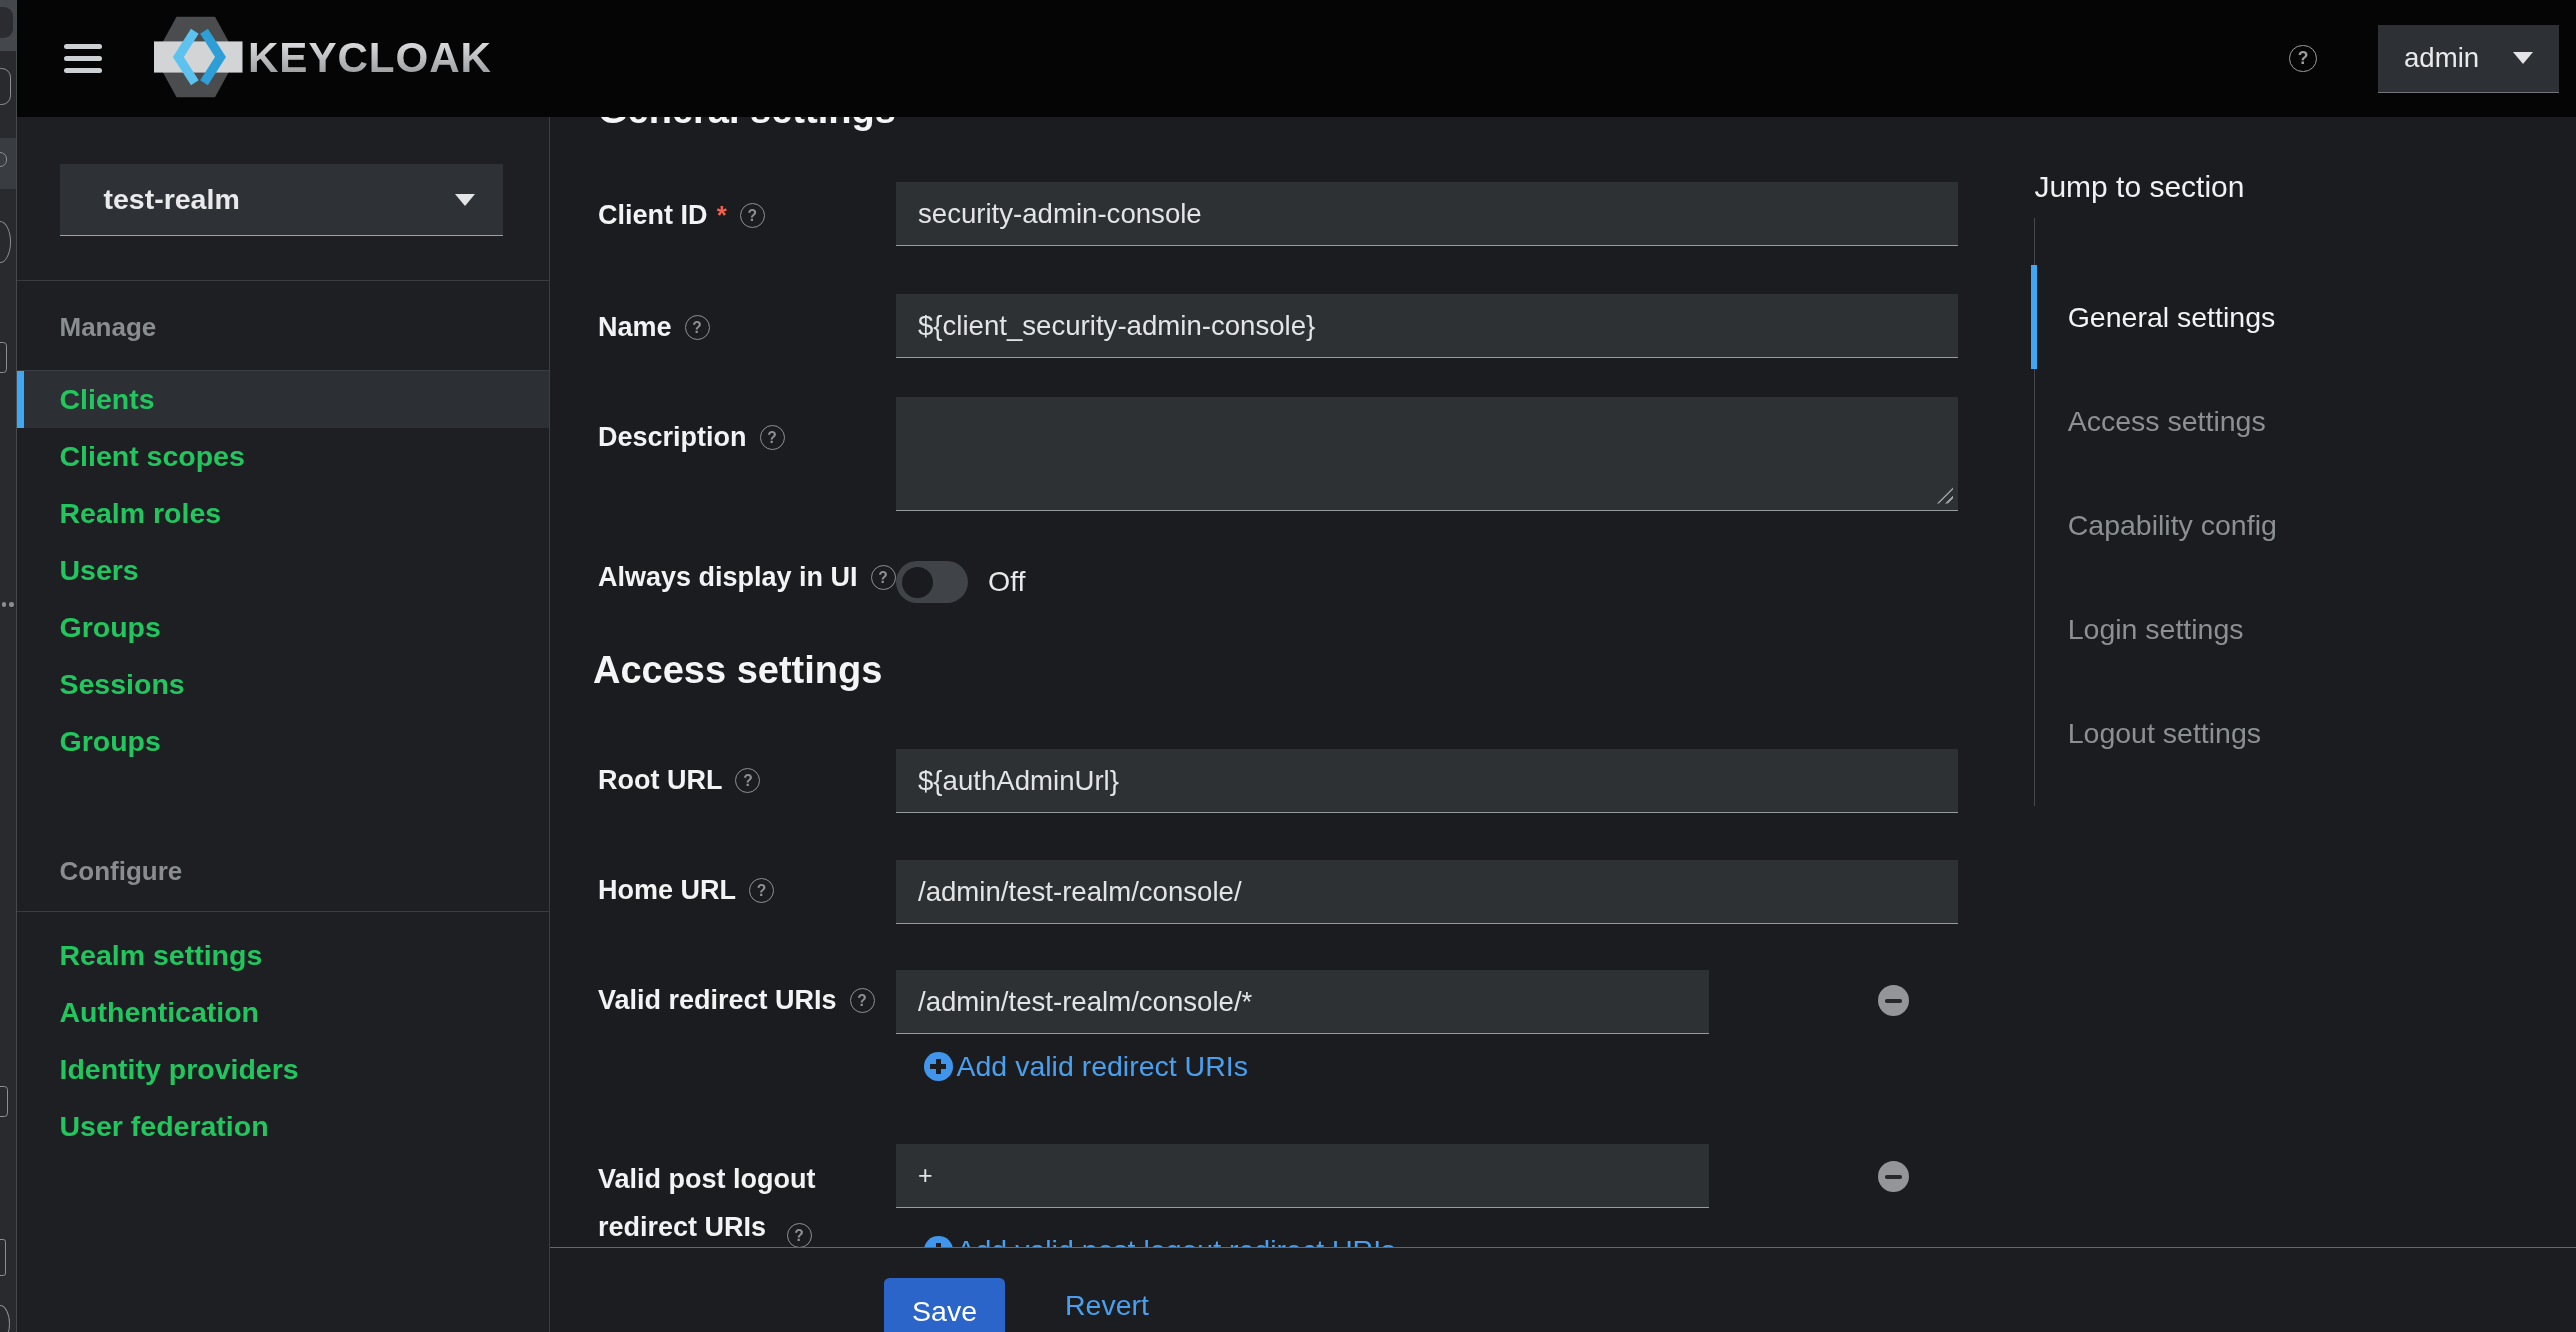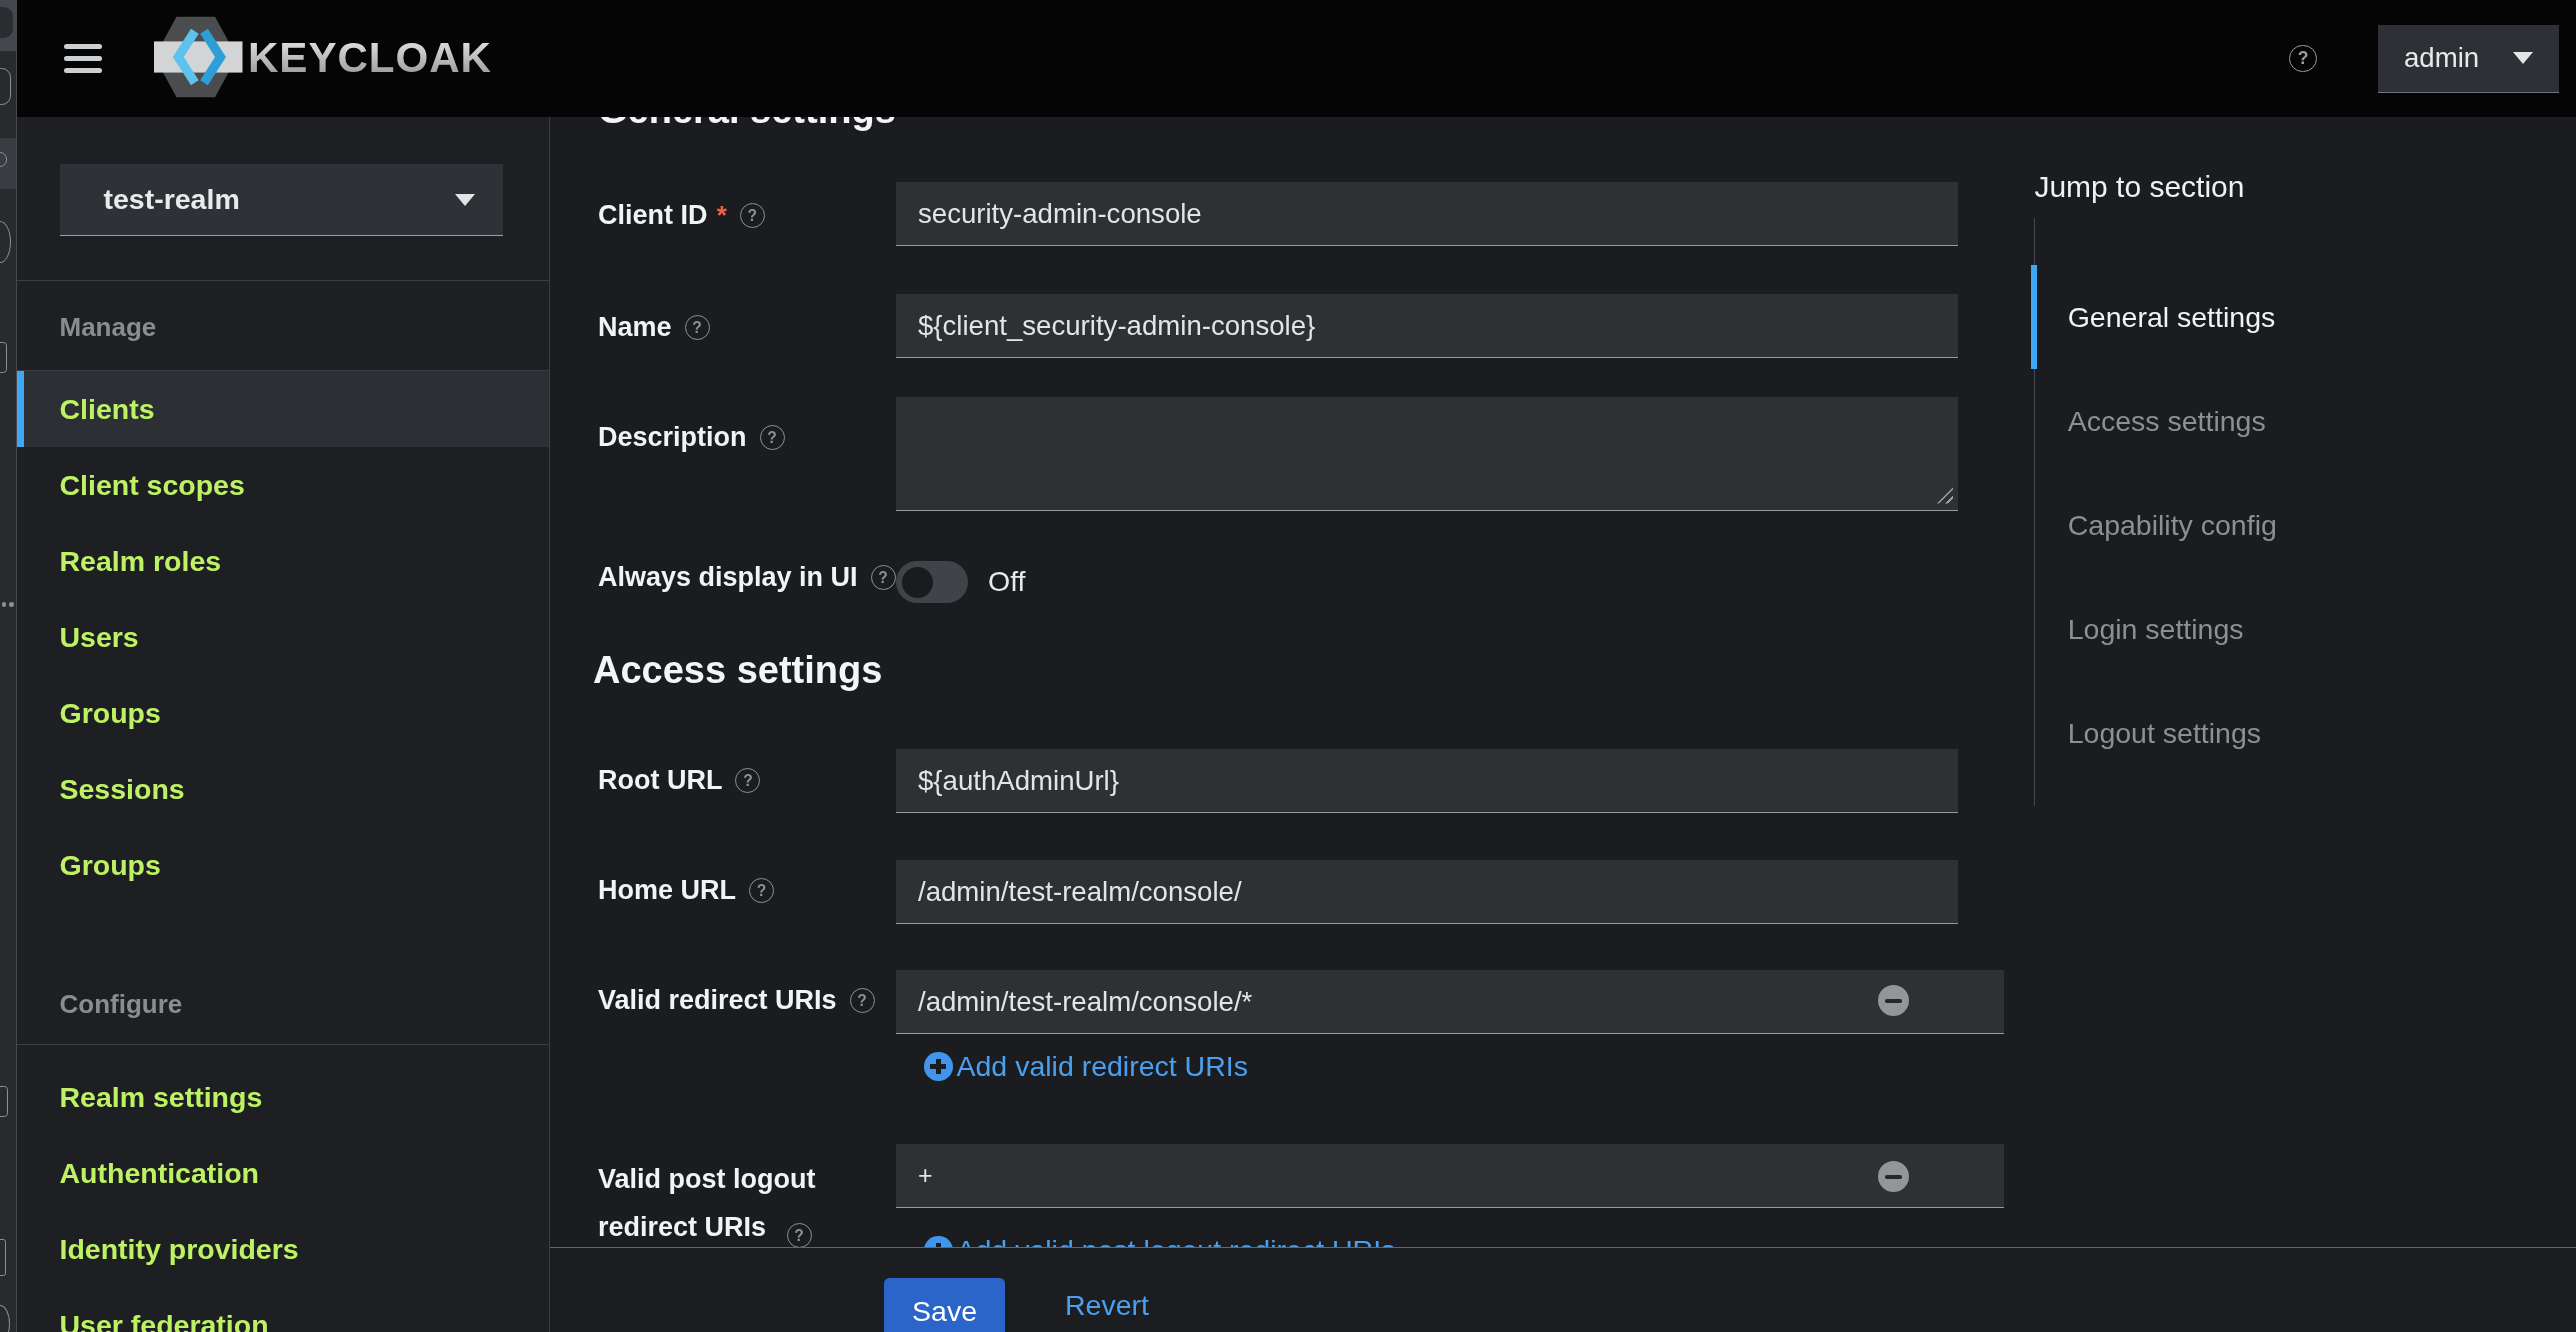--- a/index.html
+++ b/index.html
@@ -33,35 +33,35 @@
   .user-btn .caret { margin-left:auto; }
 
   
   .sidebar { position:absolute; left:16.5px; top:117px; width:533px; height:1216px; background:#1d1f23; border-right:0.9px solid #3b3e41; z-index:10;font-weight:bold; }
   .realm-box { margin:47px 46px 0 43px; height:72px; background:#2e3135; border-bottom:1.8px solid #9ea1a4; display:flex; align-items:center; padding:0 27.6px 0 44px; font-size:28.5px; color:#e9eaeb; cursor:pointer; }
   .realm-box .caret { margin-left:auto; }
   .sep { height:0.9px; background:#3a3d41; }
   .sep-a { margin-top:44px; }
   .nav-group-label { padding:31px 0 27.6px 43px; font-size:26px; color:#8a8d90; }
   .nav-group-label.cfg { margin-top:64px; padding-top:22px; padding-bottom:24px; }
-  .nav-item { height:76px; display:flex; align-items:center; padding-left:43px; font-size:28.5px; color:#bef264; cursor:pointer; }
+  .nav-item { height:57px; display:flex; align-items:center; padding-left:43px; font-size:28.5px; color:#22c55e; cursor:pointer; }
   .nav-item.active { background:#2c2f34; border-left:7.4px solid #3fa7f3; padding-left:36px; }
   .nav-list.second { margin-top:14.7px; }
 
   
   .main { position:absolute; left:550px; top:117px; width:2026px; height:1216px; }
   .h1-clip { position:absolute; left:48px; top:-30px; font-size:38px; font-weight:700; color:#f4f5f6; line-height:46px; z-index:1; }
   .h1-access { position:absolute; left:43px; top:530px; font-size:38px; font-weight:700; color:#f4f5f6; line-height:46px; }
 
   .f-label { position:absolute; left:48px; display:flex; align-items:center; font-size:27px; font-weight:700; color:#f2f3f4; line-height:27.6px; }
   .req { color:#f0604d; margin-left:9.2px; font-size:26px; }
   .q-ico { width:25px; height:25px; border:1.8px solid #8e9194; border-radius:50%; color:#8e9194; display:inline-flex; align-items:center; justify-content:center; font-size:15.6px; font-weight:700; margin-left:13px; flex:none; }
 
   .f-input { position:absolute; left:346px; width:1062px; height:64px; background:#2e3134; border:none; border-bottom:1.8px solid #989b9e; color:#e2e4e6; font-size:27.6px; font-family:"Liberation Sans",sans-serif; padding:0 22px; outline:none; }
-  .f-input.short { width:1108px; }
+  .f-input.short { width:813px; }
   .f-area-wrap { position:absolute; left:346px; top:280px; width:1062px; height:114px; }
   .f-area { width:100%; height:100%; background:#2e3134; border:none; border-bottom:1.8px solid #989b9e; resize:none; outline:none; color:#e2e4e6; font-size:27.6px; font-family:"Liberation Sans",sans-serif; padding:11px 22px; }
   .resize-grip { position:absolute; right:4.6px; bottom:7.4px; width:16.5px; height:16.5px; background:repeating-linear-gradient(135deg, transparent 0 4.6px, #9a9da0 4.6px 6.4px); clip-path:polygon(100% 0, 0 100%, 100% 100%); pointer-events:none; }
 
   .switch { position:absolute; left:346px; top:444px; width:72px; height:42px; border-radius:21px; background:#404347; cursor:pointer; }
   .switch .knob { position:absolute; left:5.5px; top:5.5px; width:31px; height:31px; border-radius:50%; background:#191b1e; }
   .switch-state { position:absolute; left:438px; top:448px; font-size:28.5px; color:#e8e9ea; line-height:33px; }
 
   .minus-btn { position:absolute; left:1328px; width:31px; height:31px; border-radius:50%; background:#939598; cursor:pointer; }
   .minus-btn::after { content:""; position:absolute; left:7.4px; top:13.8px; width:16.5px; height:4.6px; border-radius:1.8px; background:#26282b; }

